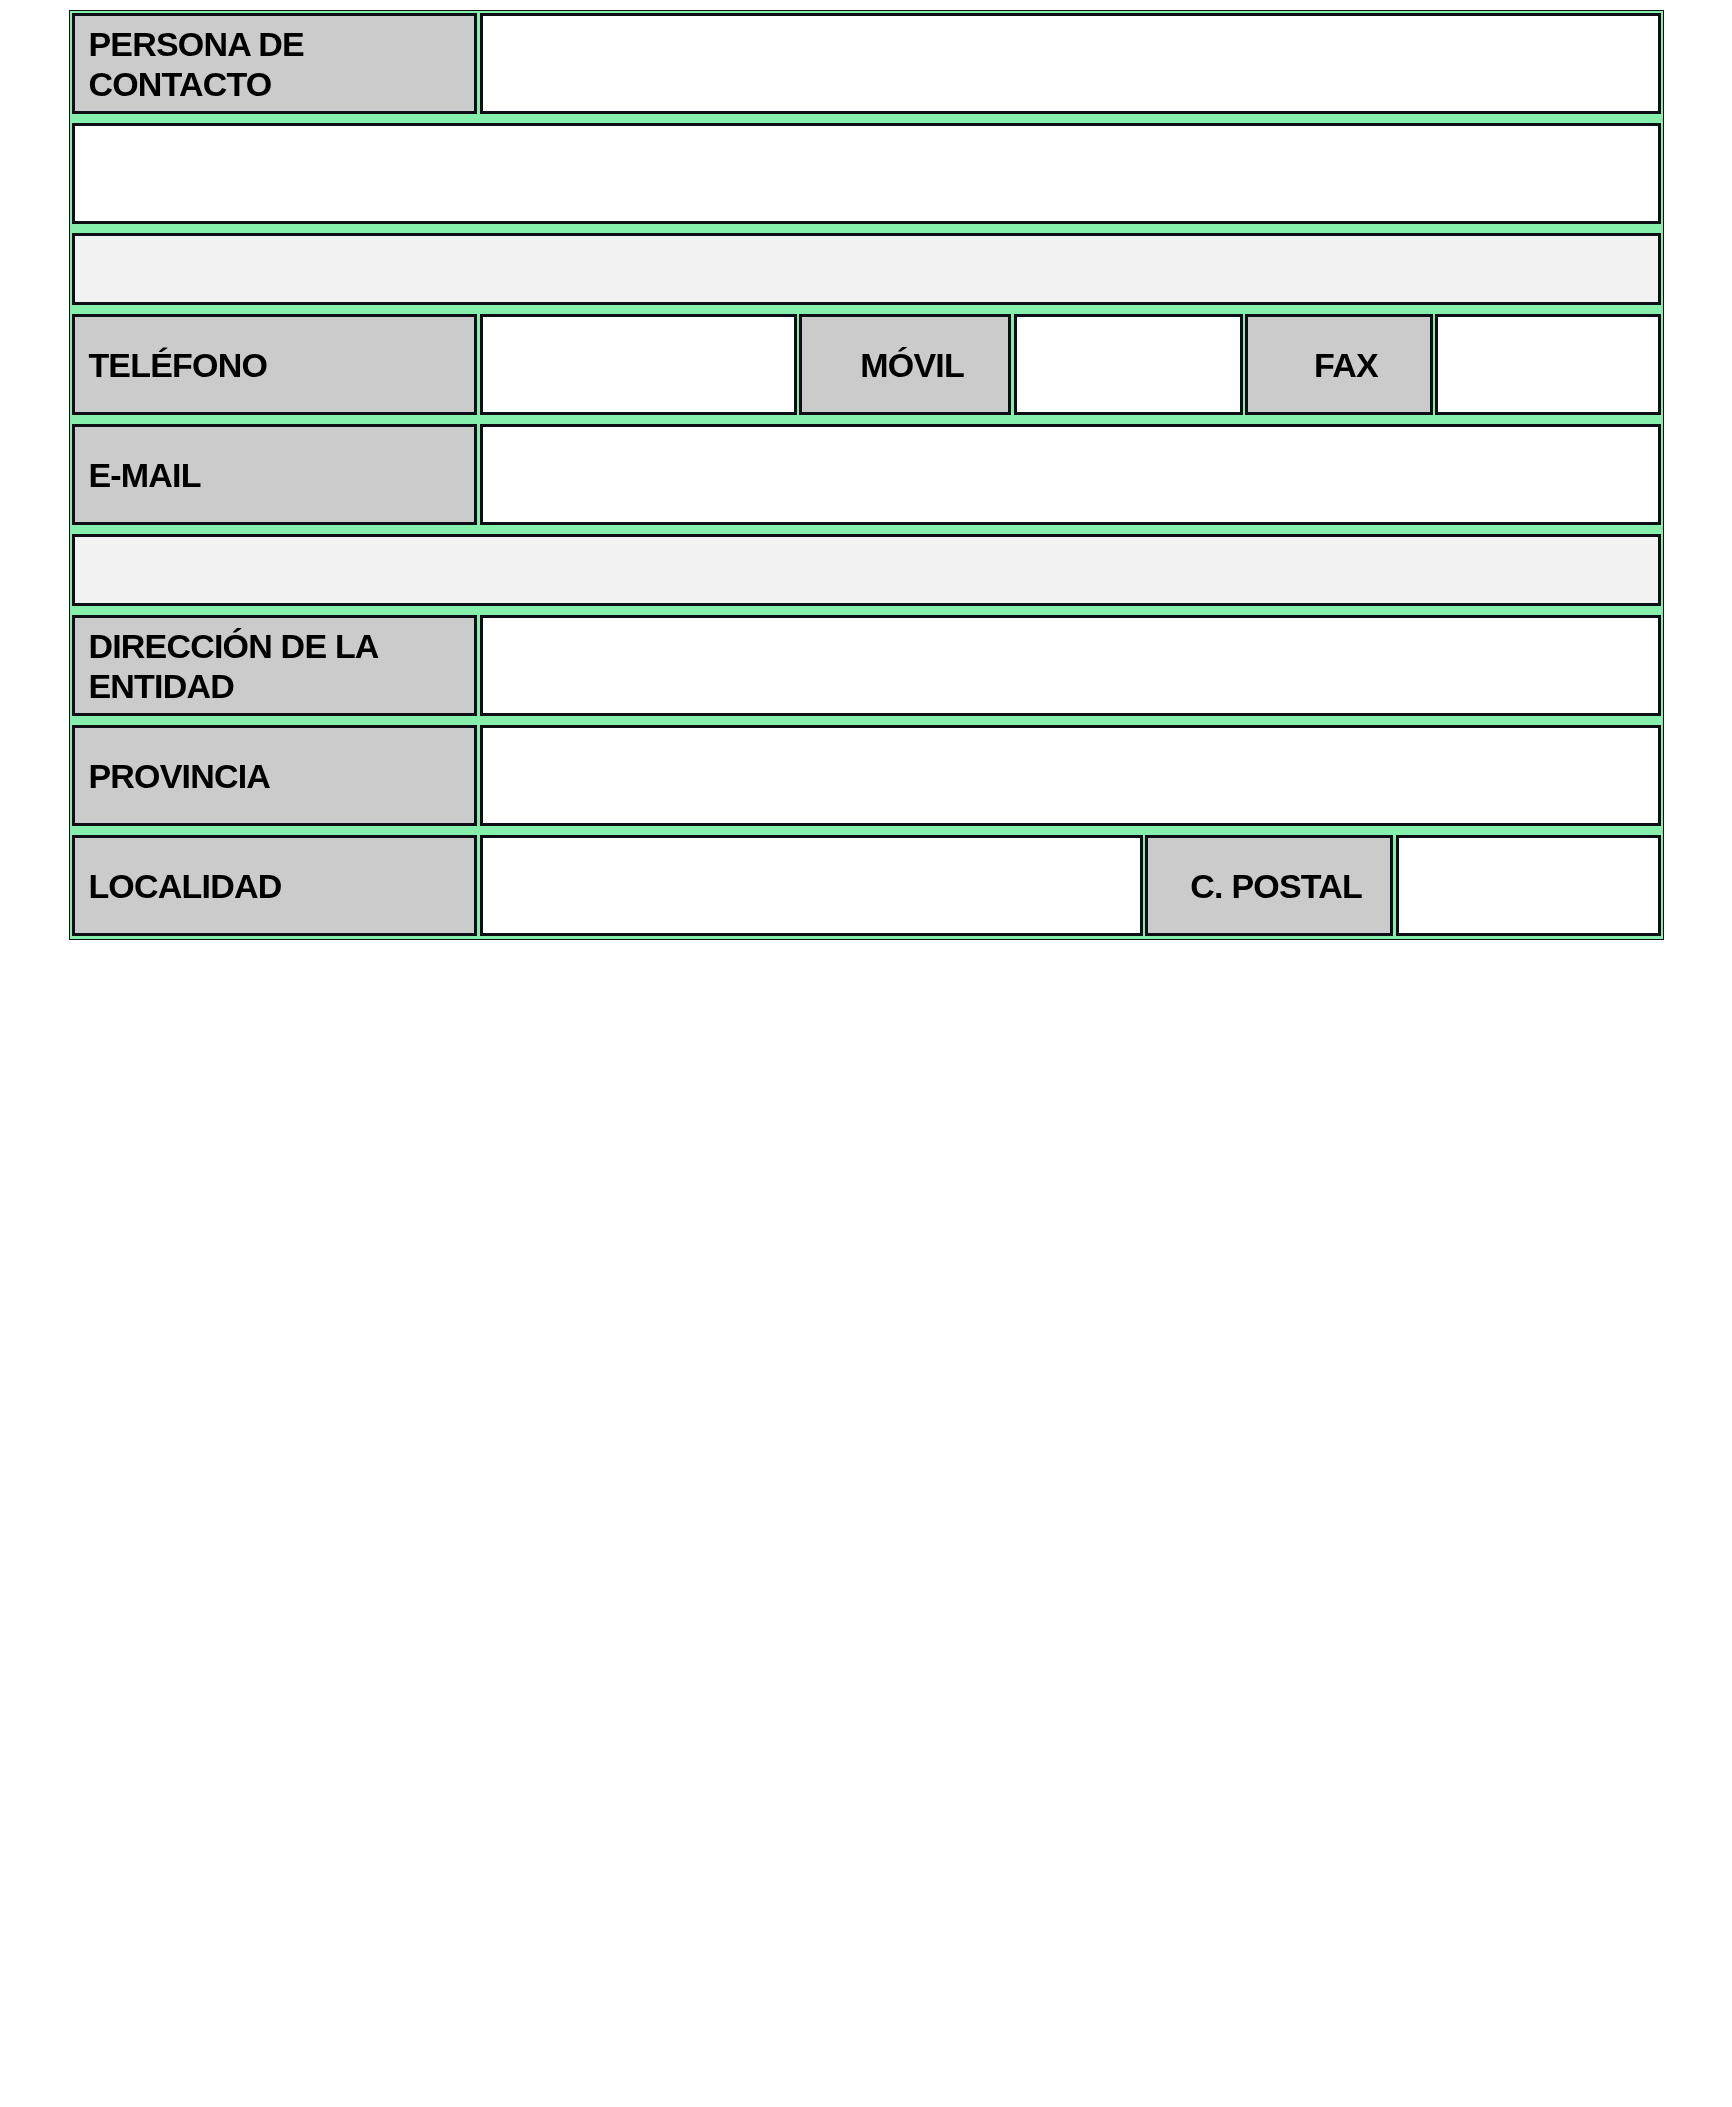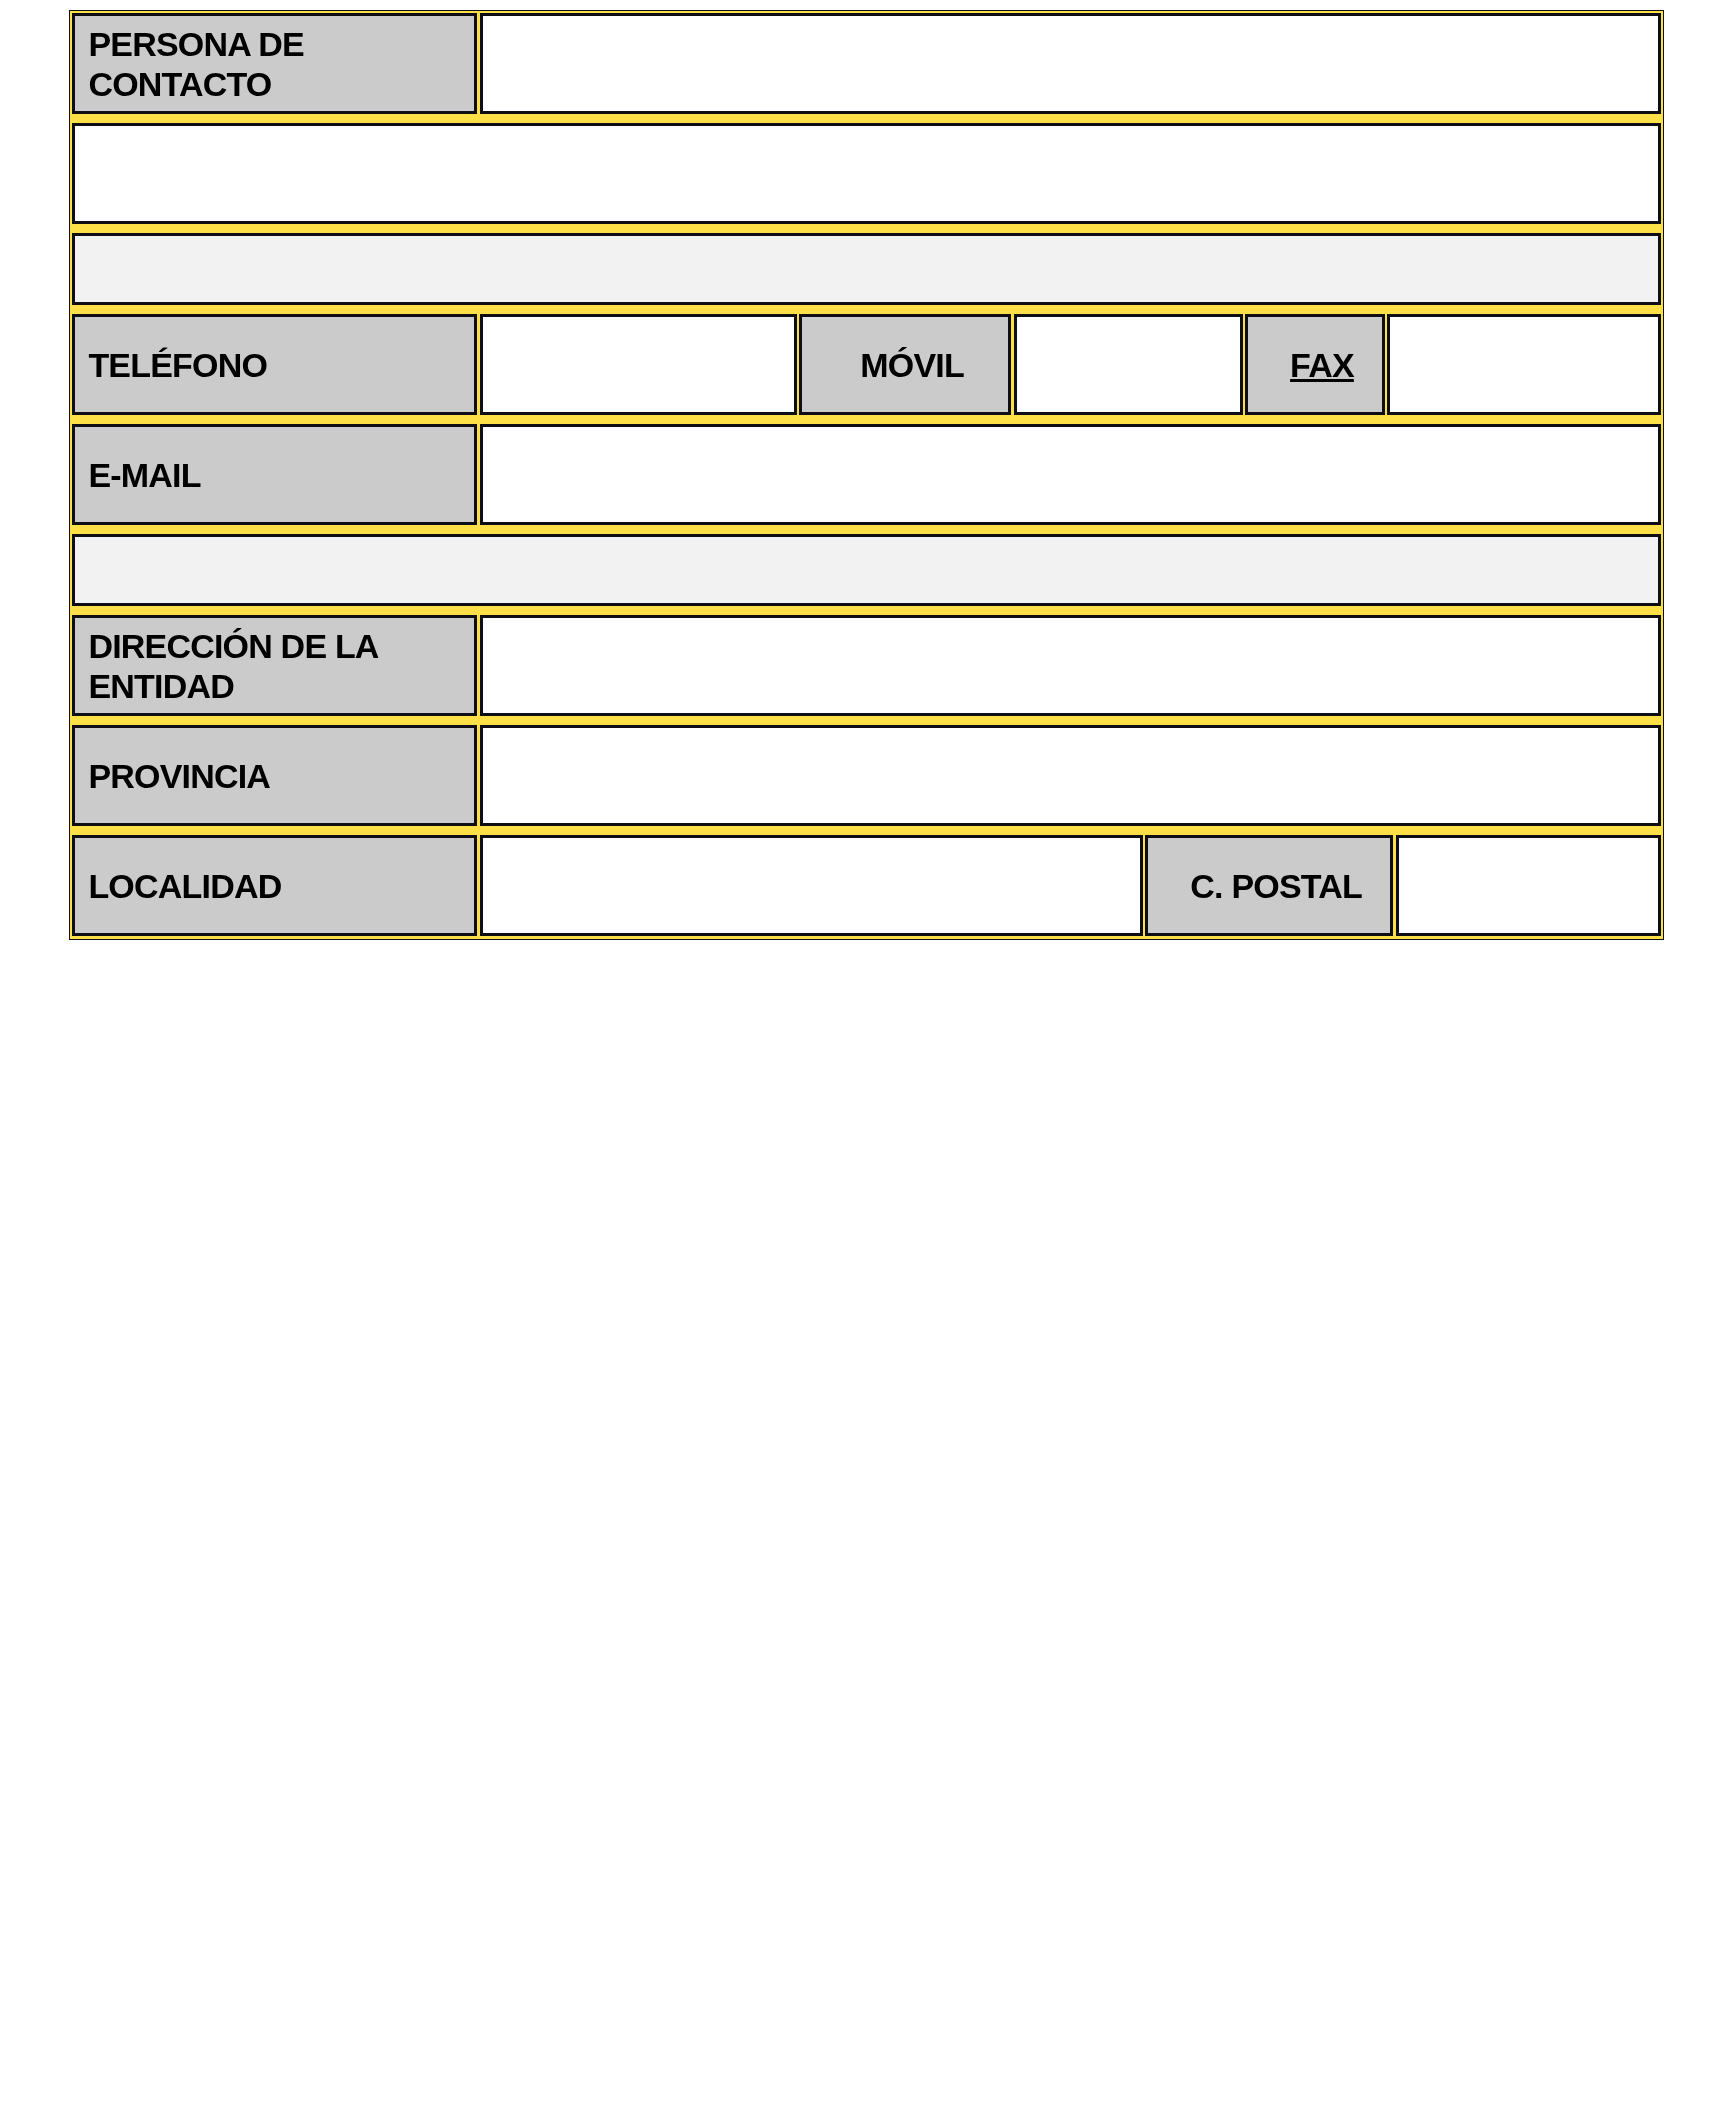--- a/index.html
+++ b/index.html
@@ -19,21 +19,21 @@
     position: absolute;
     left: 69px;
     top: 9.8px;
     width: 1595px;
     box-sizing: border-box;
     border: 1.6px solid #0e0e17;
     padding: 2.4px;
     display: flex;
     flex-direction: column;
     gap: 9px;
-    background: #fde047;
+    background: #86efac;
   }
   .row {
     display: flex;
     gap: 2.4px;
   }
   .h-content { height: 101px; }
   .h-spacer  { height: 72px; }
   .cell {
     box-sizing: border-box;
     border: 3.3px solid #0e0e17;
@@ -66,21 +66,21 @@
     box-sizing: border-box;
     width: 100%;
     height: 100%;
   }
   
   .w-label   { width: 405px; flex: 0 0 auto; }
   .w-fill    { flex: 1 1 auto; }
   .w-tel-in  { width: 317px; flex: 0 0 auto; }
   .w-movil   { width: 212px; flex: 0 0 auto; }
   .w-movil-in{ width: 229px; flex: 0 0 auto; }
-  .w-fax     { width: 140px; flex: 0 0 auto; text-decoration: underline; }
+  .w-fax     { width: 188px; flex: 0 0 auto; }
   .w-loc-in  { width: 663px; flex: 0 0 auto; }
   .w-cp      { width: 248px; flex: 0 0 auto; }
 </style>
 </head>
 <body>
 
 <div class="page">
   <div class="form-table">
 
     <div class="row h-content">

